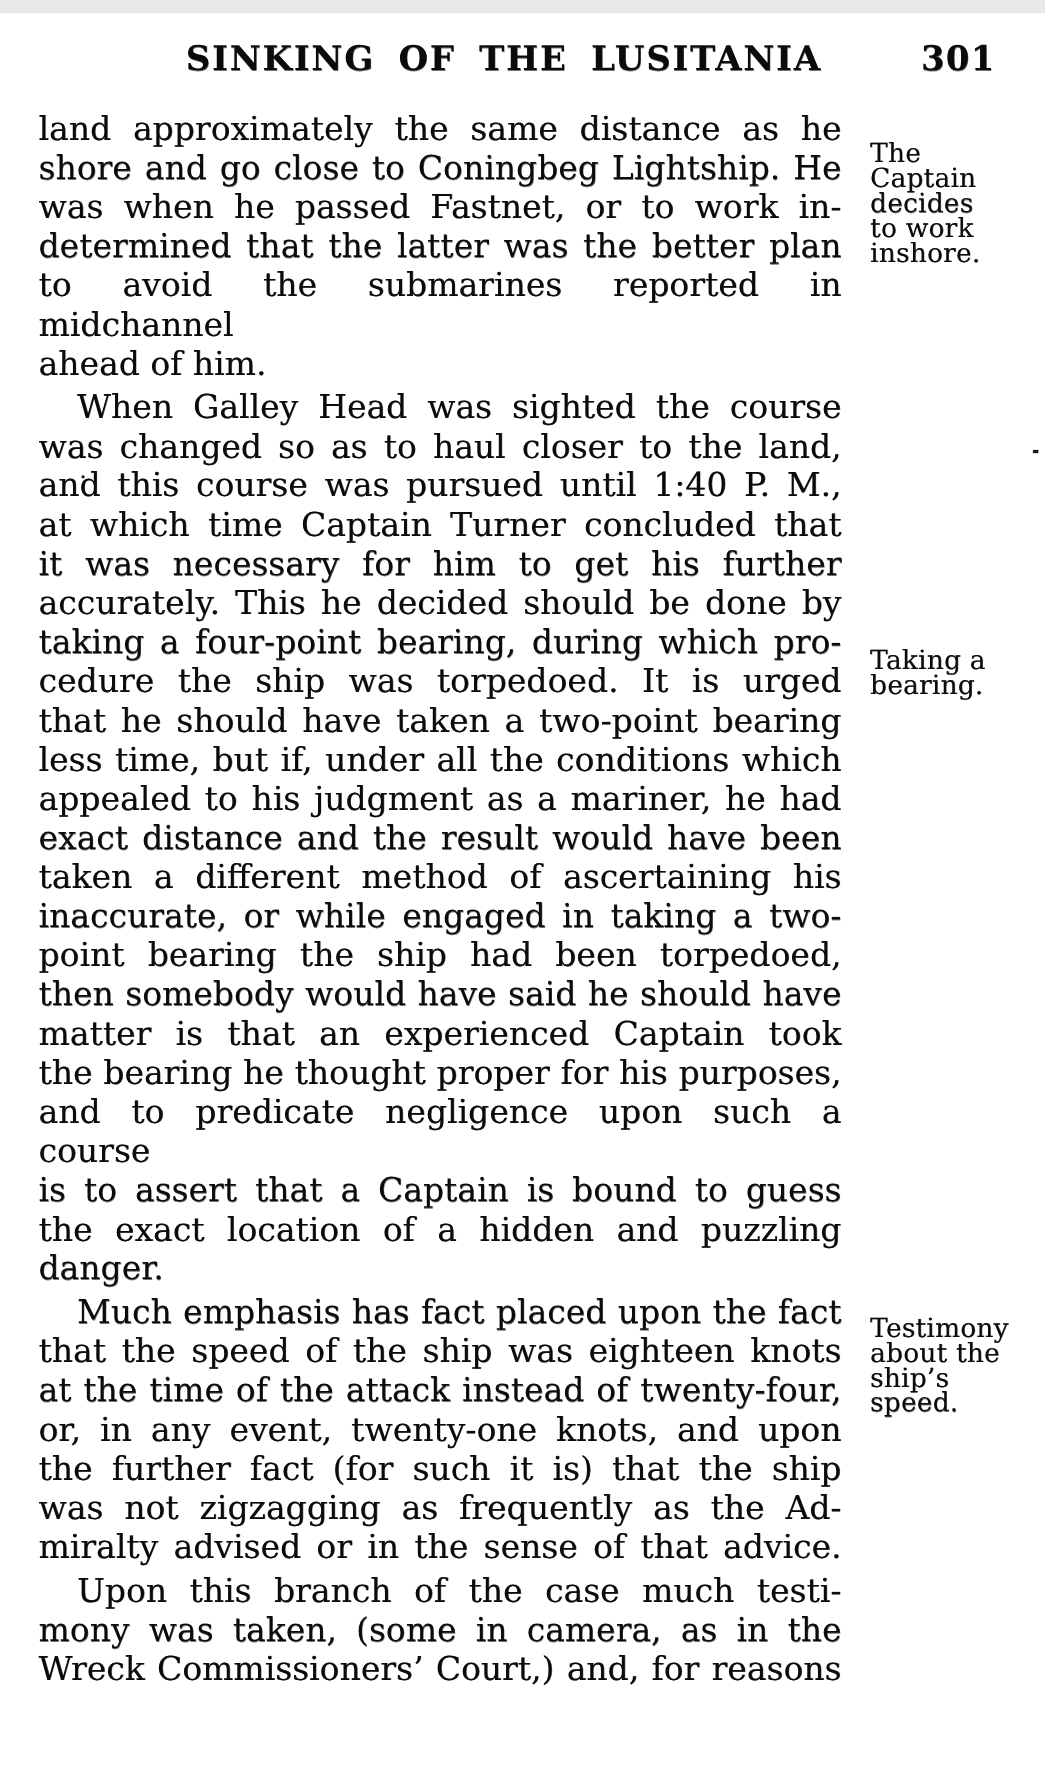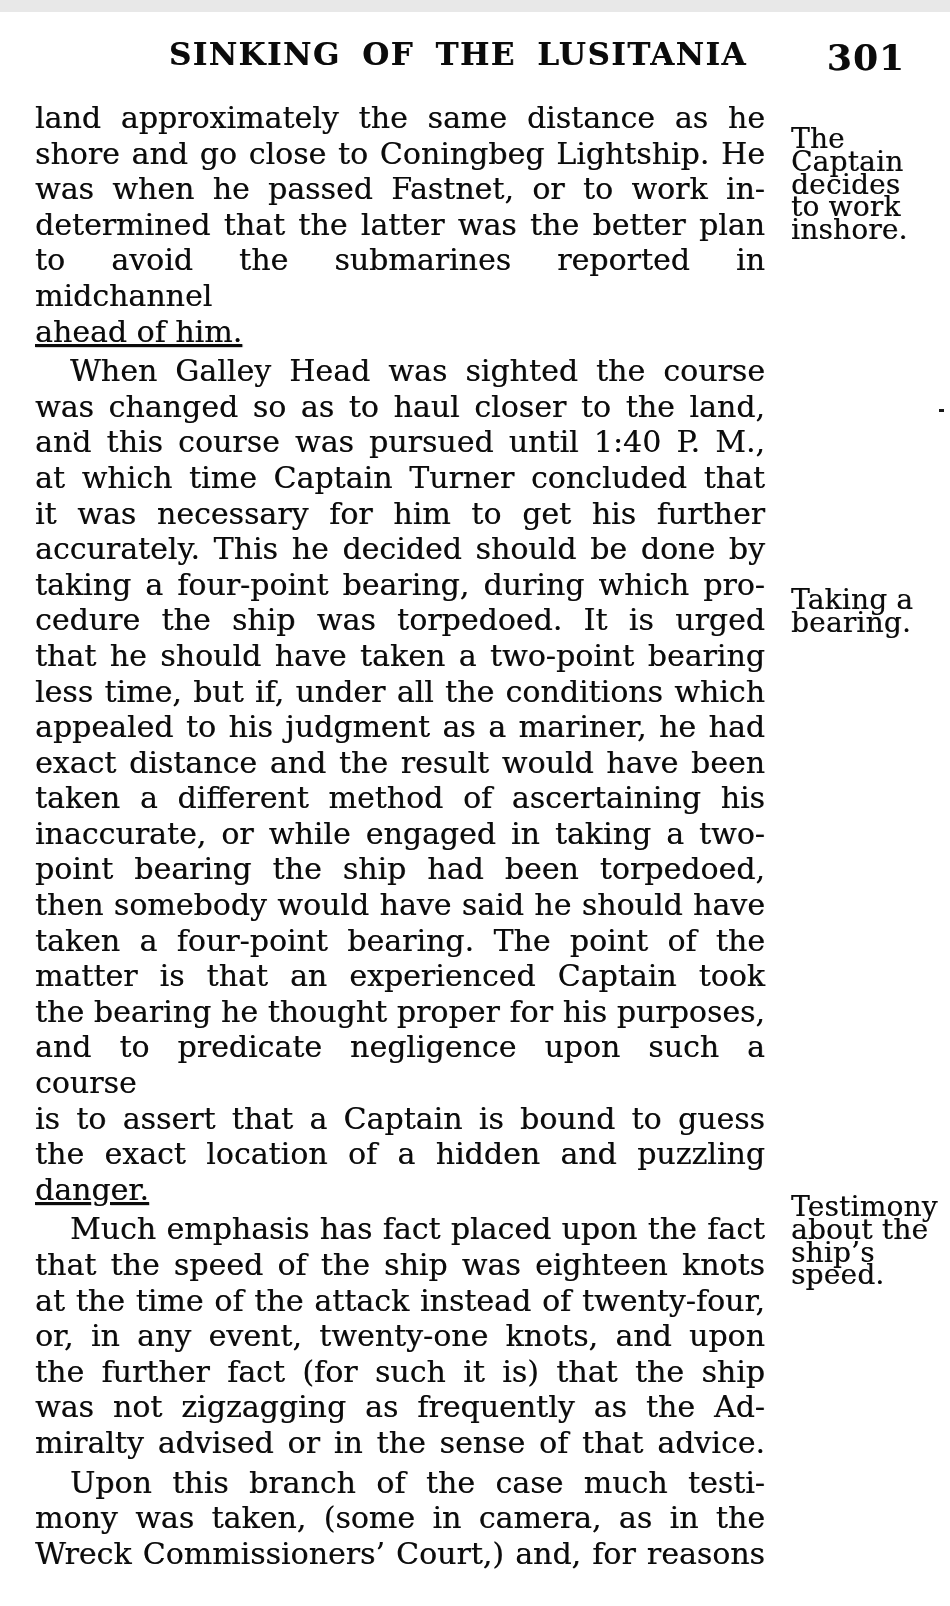--- a/index.html
+++ b/index.html
@@ -16,36 +16,36 @@
   
   .running-title{
     position:absolute;top:27px;left:calc(50% - 17px);
     transform:translateX(-50%);
     font-size:31px;font-weight:700;
     letter-spacing:1.5px;word-spacing:9px;
     white-space:nowrap;line-height:1;
   }
   .pagenum{
     position:absolute;top:27px;right:45px;
-    font-size:36px;font-weight:700;letter-spacing:1px;line-height:1;
+    font-size:31px;font-weight:700;letter-spacing:1px;line-height:1;
   }
   
   .bodytext{
     position:absolute;left:35px;top:88px;width:730px;
     font-size:30px;line-height:35.6px;
   }
   .para{margin:0;}
   .para + .para{margin-top:4px;}
   .line{text-align:justify;text-align-last:justify;}
-  .line.last-short{text-align:center;text-align-last:left;text-decoration:underline;}
+  .line.last-short{text-align:center;text-align-last:left;}
   .line.first-indent{padding-left:35px;}
   
   .note{
     position:absolute;left:791px;width:150px;
-    font-size:28px;line-height:22.8px;
+    font-size:24px;line-height:22.8px;
     letter-spacing:0.2px;white-space:nowrap;
   }
   .note1{top:116px;}
   .note2{top:577px;}
   .note3{top:1184px;}
   
   .artifact{position:absolute;background:#181818;}
   .a-dash{left:939px;top:397px;width:5px;height:3px;}
   .a-dot{left:74px;top:420px;width:3px;height:3px;border-radius:50%;}
 </style>
@@ -77,21 +77,20 @@
         <div class="line">taking a four-point bearing, during which pro-</div>
         <div class="line">cedure the ship was torpedoed. It is urged</div>
         <div class="line">that he should have taken a two-point bearing</div>
         <div class="line">less time, but if, under all the conditions which</div>
         <div class="line">appealed to his judgment as a mariner, he had</div>
         <div class="line">exact distance and the result would have been</div>
         <div class="line">taken a different method of ascertaining his</div>
         <div class="line">inaccurate, or while engaged in taking a two-</div>
         <div class="line">point bearing the ship had been torpedoed,</div>
         <div class="line">then somebody would have said he should have</div>
-        <div class="line">taken a four-point bearing. The point of the</div>
         <div class="line">matter is that an experienced Captain took</div>
         <div class="line">the bearing he thought proper for his purposes,</div>
         <div class="line">and to predicate negligence upon such a course</div>
         <div class="line">is to assert that a Captain is bound to guess</div>
         <div class="line">the exact location of a hidden and puzzling</div>
         <div class="line last-short">danger.</div>
       </div>
       <div class="para">
         <div class="line first-indent">Much emphasis has fact placed upon the fact</div>
         <div class="line">that the speed of the ship was eighteen knots</div>

